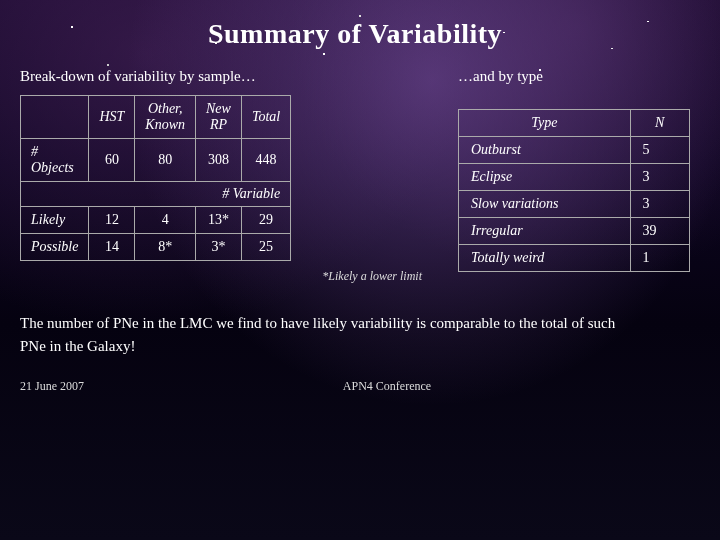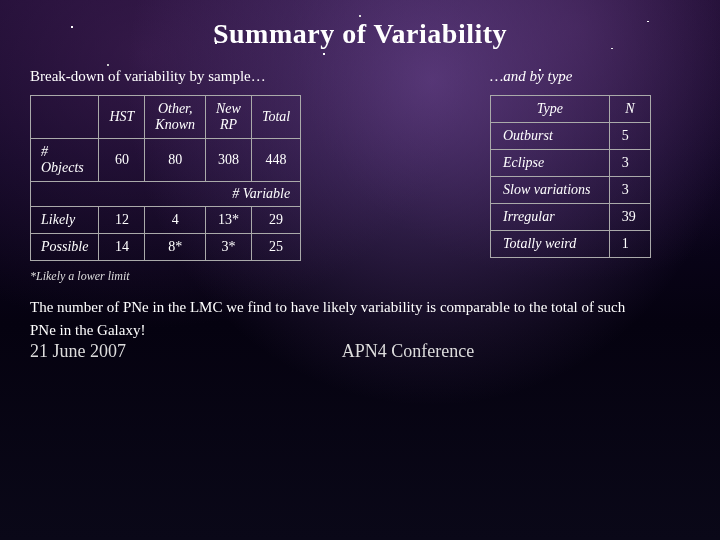--- a/index.html
+++ b/index.html
@@ -38,21 +38,21 @@
         radial-gradient(1px 1px at 15% 12%, #ccc 100%, transparent),
         radial-gradient(1px 1px at 45% 10%, #fff 100%, transparent),
         radial-gradient(1px 1px at 85% 9%, #eee 100%, transparent),
         radial-gradient(2px 2px at 55% 7%, #fff 100%, transparent),
         radial-gradient(1px 1px at 75% 13%, #fff 100%, transparent);
     }
 
     .content {
       position: relative;
       z-index: 1;
-      padding: 18px 30px 18px 30px;
+      padding: 18px 30px 18px 20px;
     }
 
     .page-title {
       text-align: center;
       font-size: 28px;
       font-weight: bold;
       color: #ffffff;
       margin-bottom: 18px;
       letter-spacing: 0.5px;
     }
@@ -110,26 +110,25 @@
       margin-left: 40px;
     }
 
     .right-section {
       min-width: 200px;
     }
 
     .right-label {
       font-size: 15px;
       color: #ffffff;
-      margin-bottom: 10px;
-      font-style: italic;
+      margin-bottom: 24px;
     }
 
     .right-table {
-      width: 161px;
+      width: 232px;
     }
 
     .right-table th, .right-table td {
       border: 1px solid #aaaaaa;
       padding: 5px 12px;
       font-size: 14px;
       color: #ffffff;
     }
 
     .right-table th {
@@ -139,35 +138,36 @@
 
     .right-table td.type-cell {
       font-style: italic;
     }
 
     .footnote {
       font-size: 12px;
       color: #dddddd;
       margin-top: 8px;
       font-style: italic;
-      text-align: left;
+      text-align: right;
     }
 
     .bottom-text {
-      margin-top: 12px;
+      margin-top: 28px;
       font-size: 15px;
       color: #ffffff;
       line-height: 1.5;
       max-width: 600px;
     }
 
     .footer {
       display: flex;
       justify-content: space-between;
-      font-size: 18px;
+      margin-top: 22px;
+      font-size: 12px;
       color: #dddddd;
     }
 
     
     .empty-cell {
       background: transparent;
     }
   </style>
 </head>
 <body>

